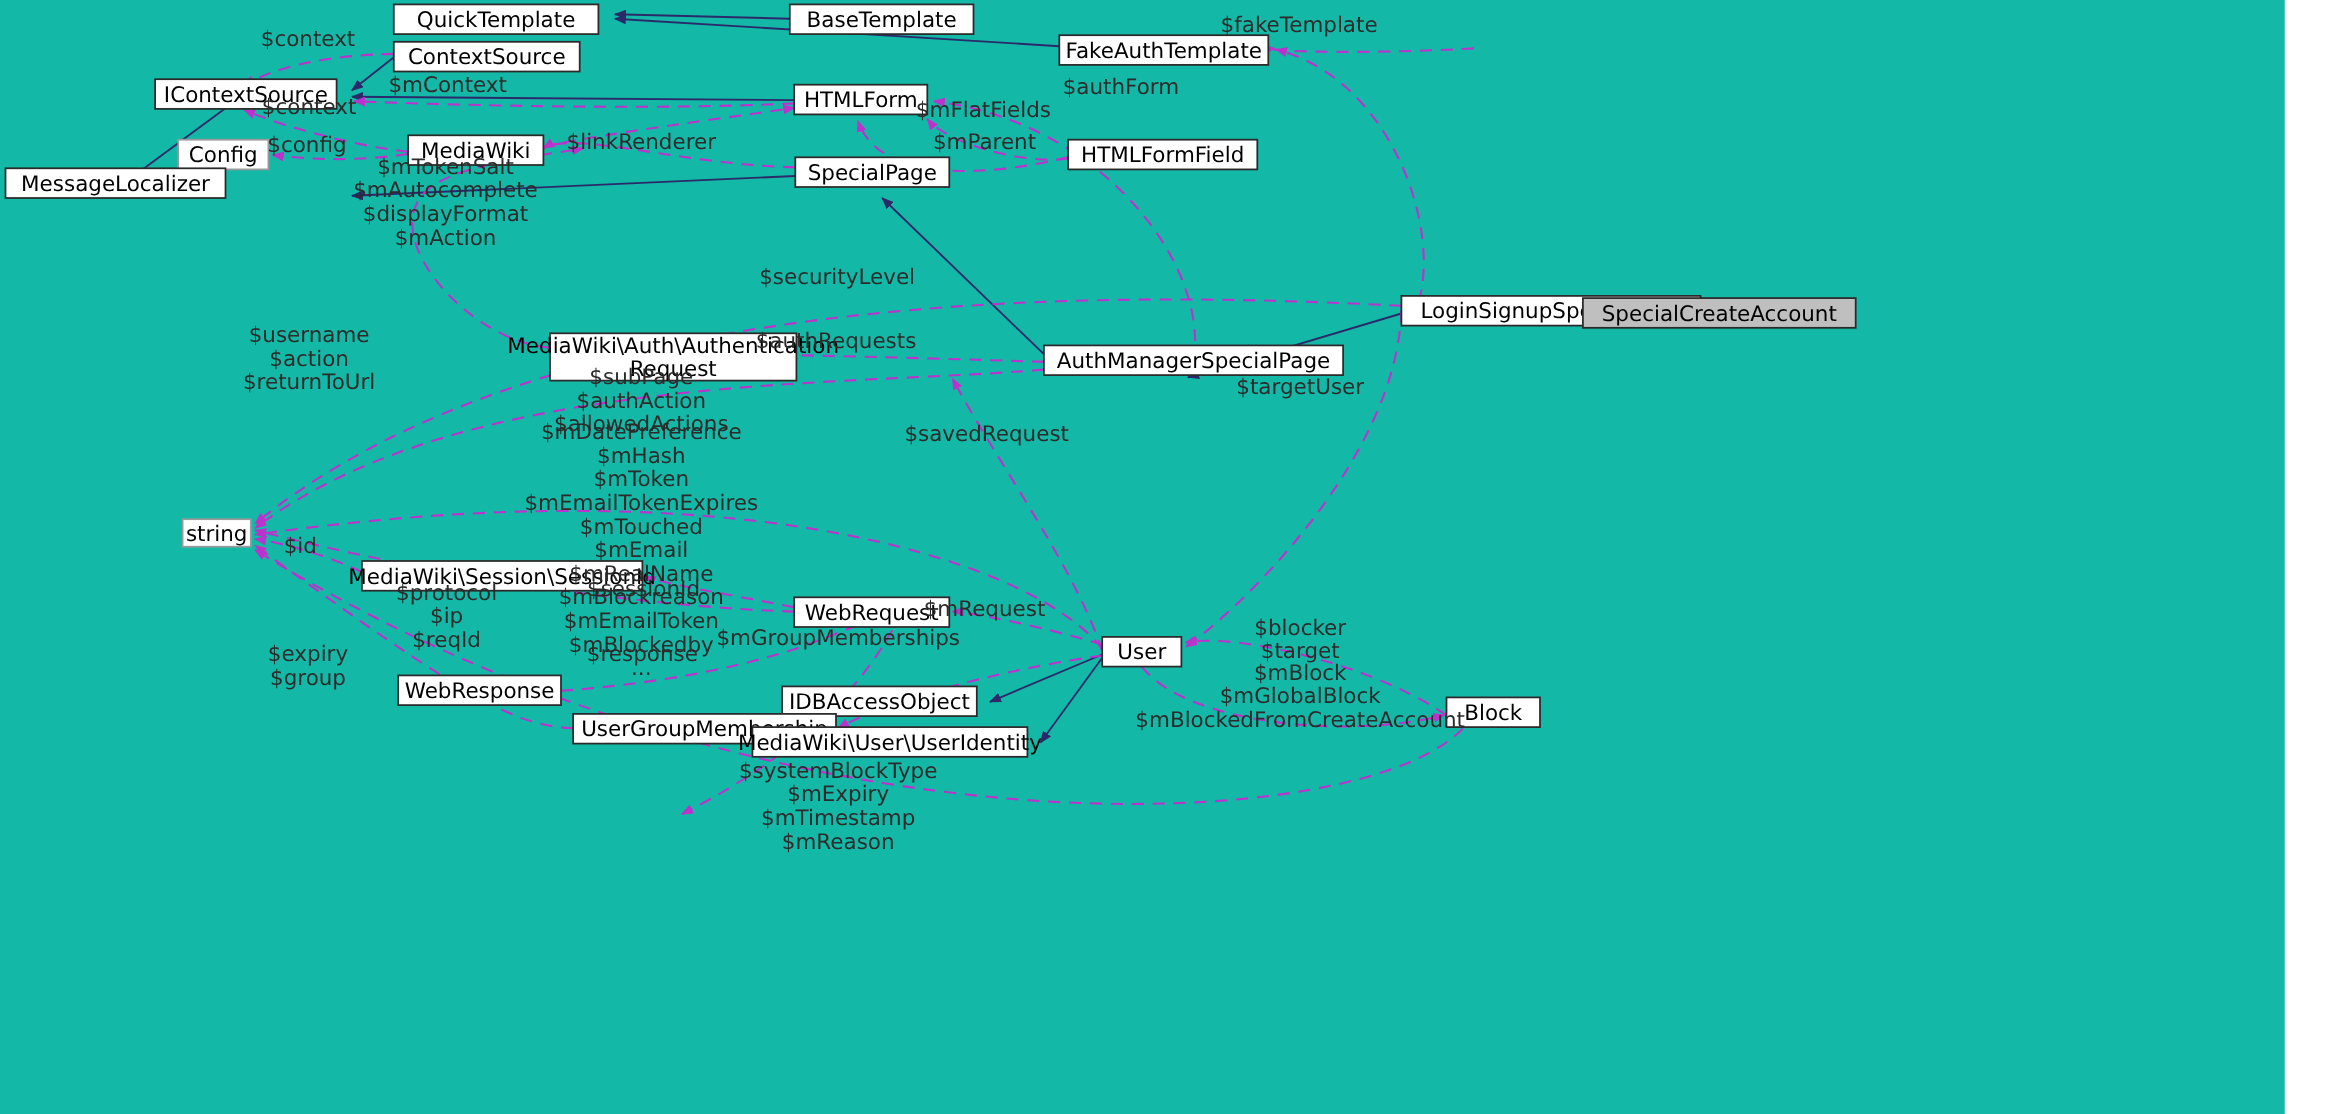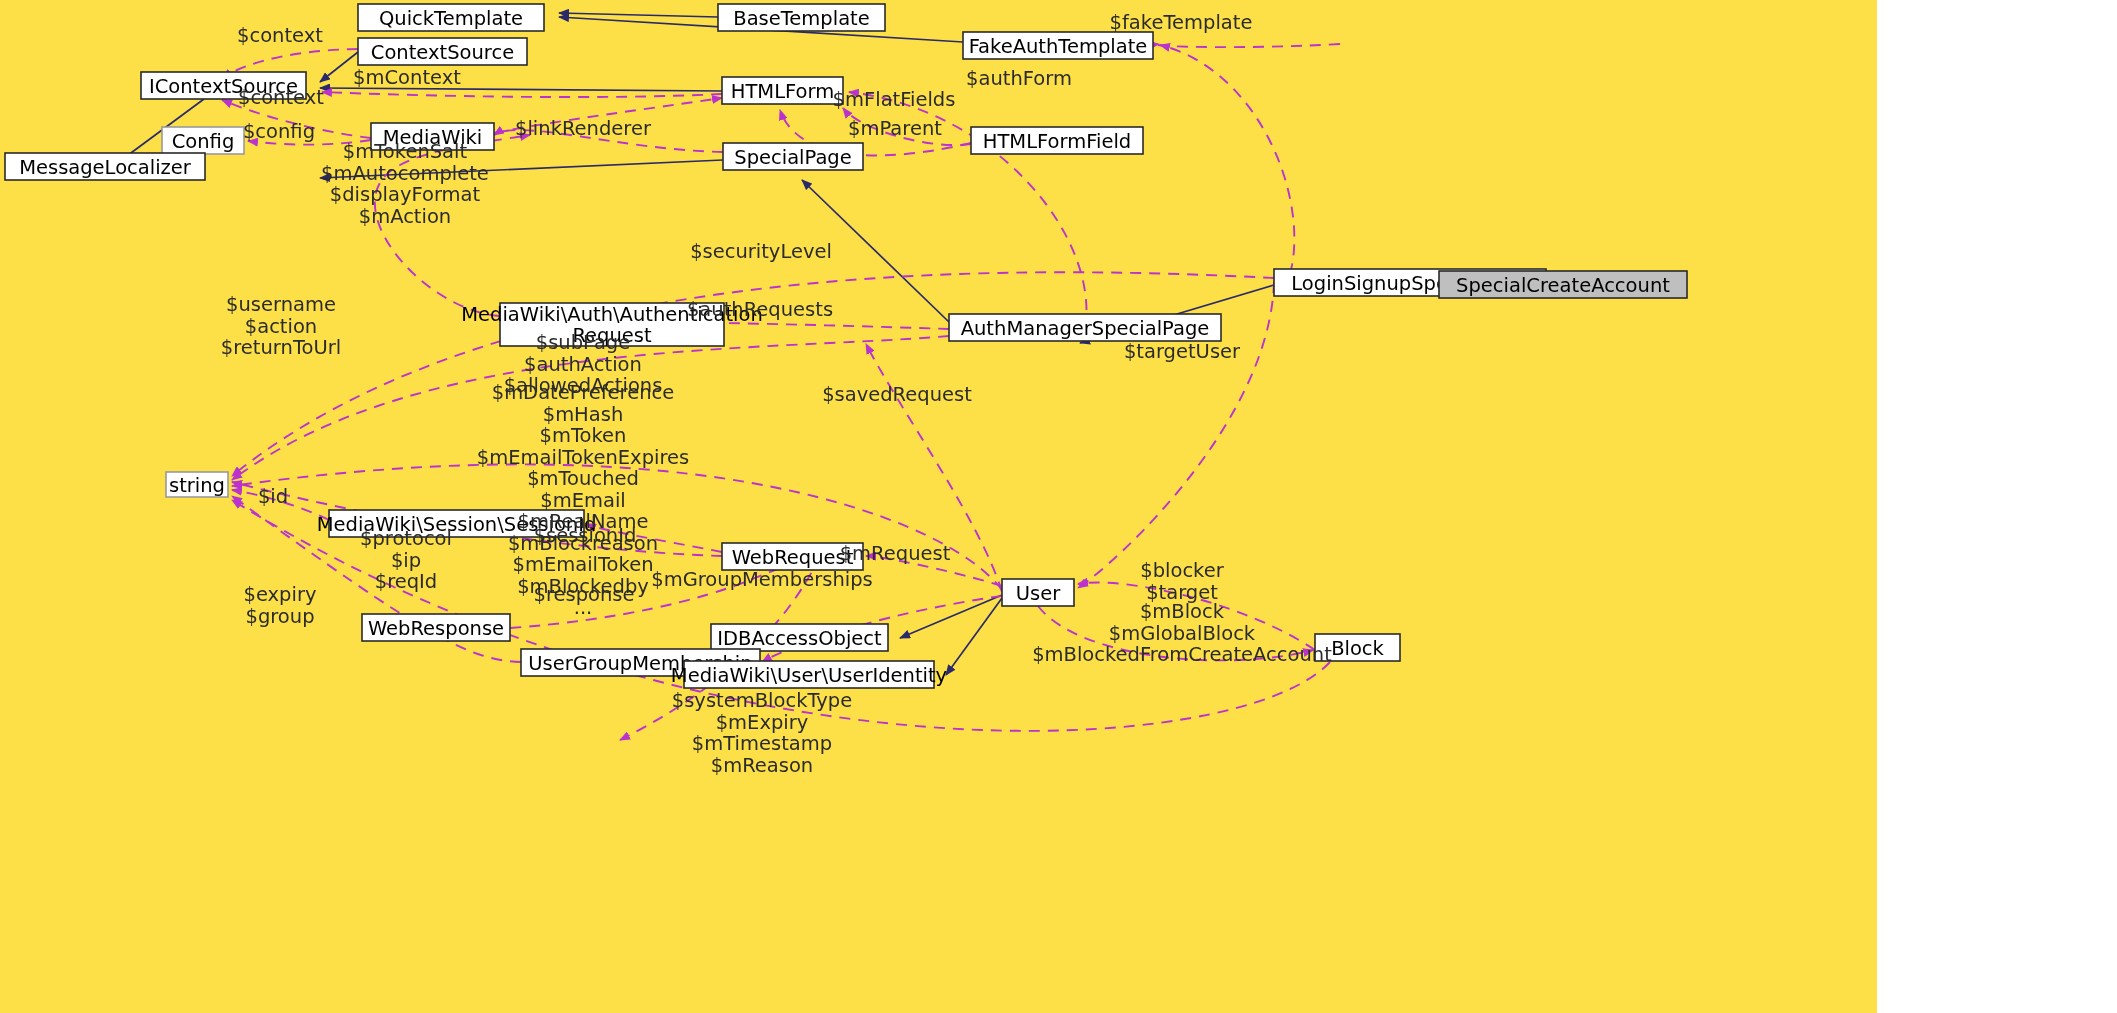--- a/index.html
+++ b/index.html
@@ -1,17 +1,17 @@
 <!DOCTYPE html>
 <html><head>
 <meta charset="utf-8">
 <style>
   html,body{margin:0;padding:0;background:#ffffff;}
   body{font-family:"DejaVu Sans","Liberation Sans",sans-serif;}
-  #stage{position:relative;width:1877px;height:1013px;background:#fde047;overflow:hidden;}
+  #stage{position:relative;width:2077px;height:1013px;background:#14b8a6;overflow:hidden;}
   #graph{position:absolute;left:0;top:0;width:2117px;height:1013px;}
   .nodebox rect{stroke-width:1.6px;}
   .nodebox text{font-size:19.5px;fill:#000;}
   .edgelabel{font-size:19.5px;fill:#2b2b2b;}
   .inh{stroke:#2a2a6b;stroke-width:1.7px;fill:none;}
   .use{stroke:#bb33cc;stroke-width:1.9px;fill:none;stroke-dasharray:11 8;}
   .arrow-inh{fill:#2a2a6b;}
   .arrow-use{fill:#bb33cc;}
 </style>
 </head>

